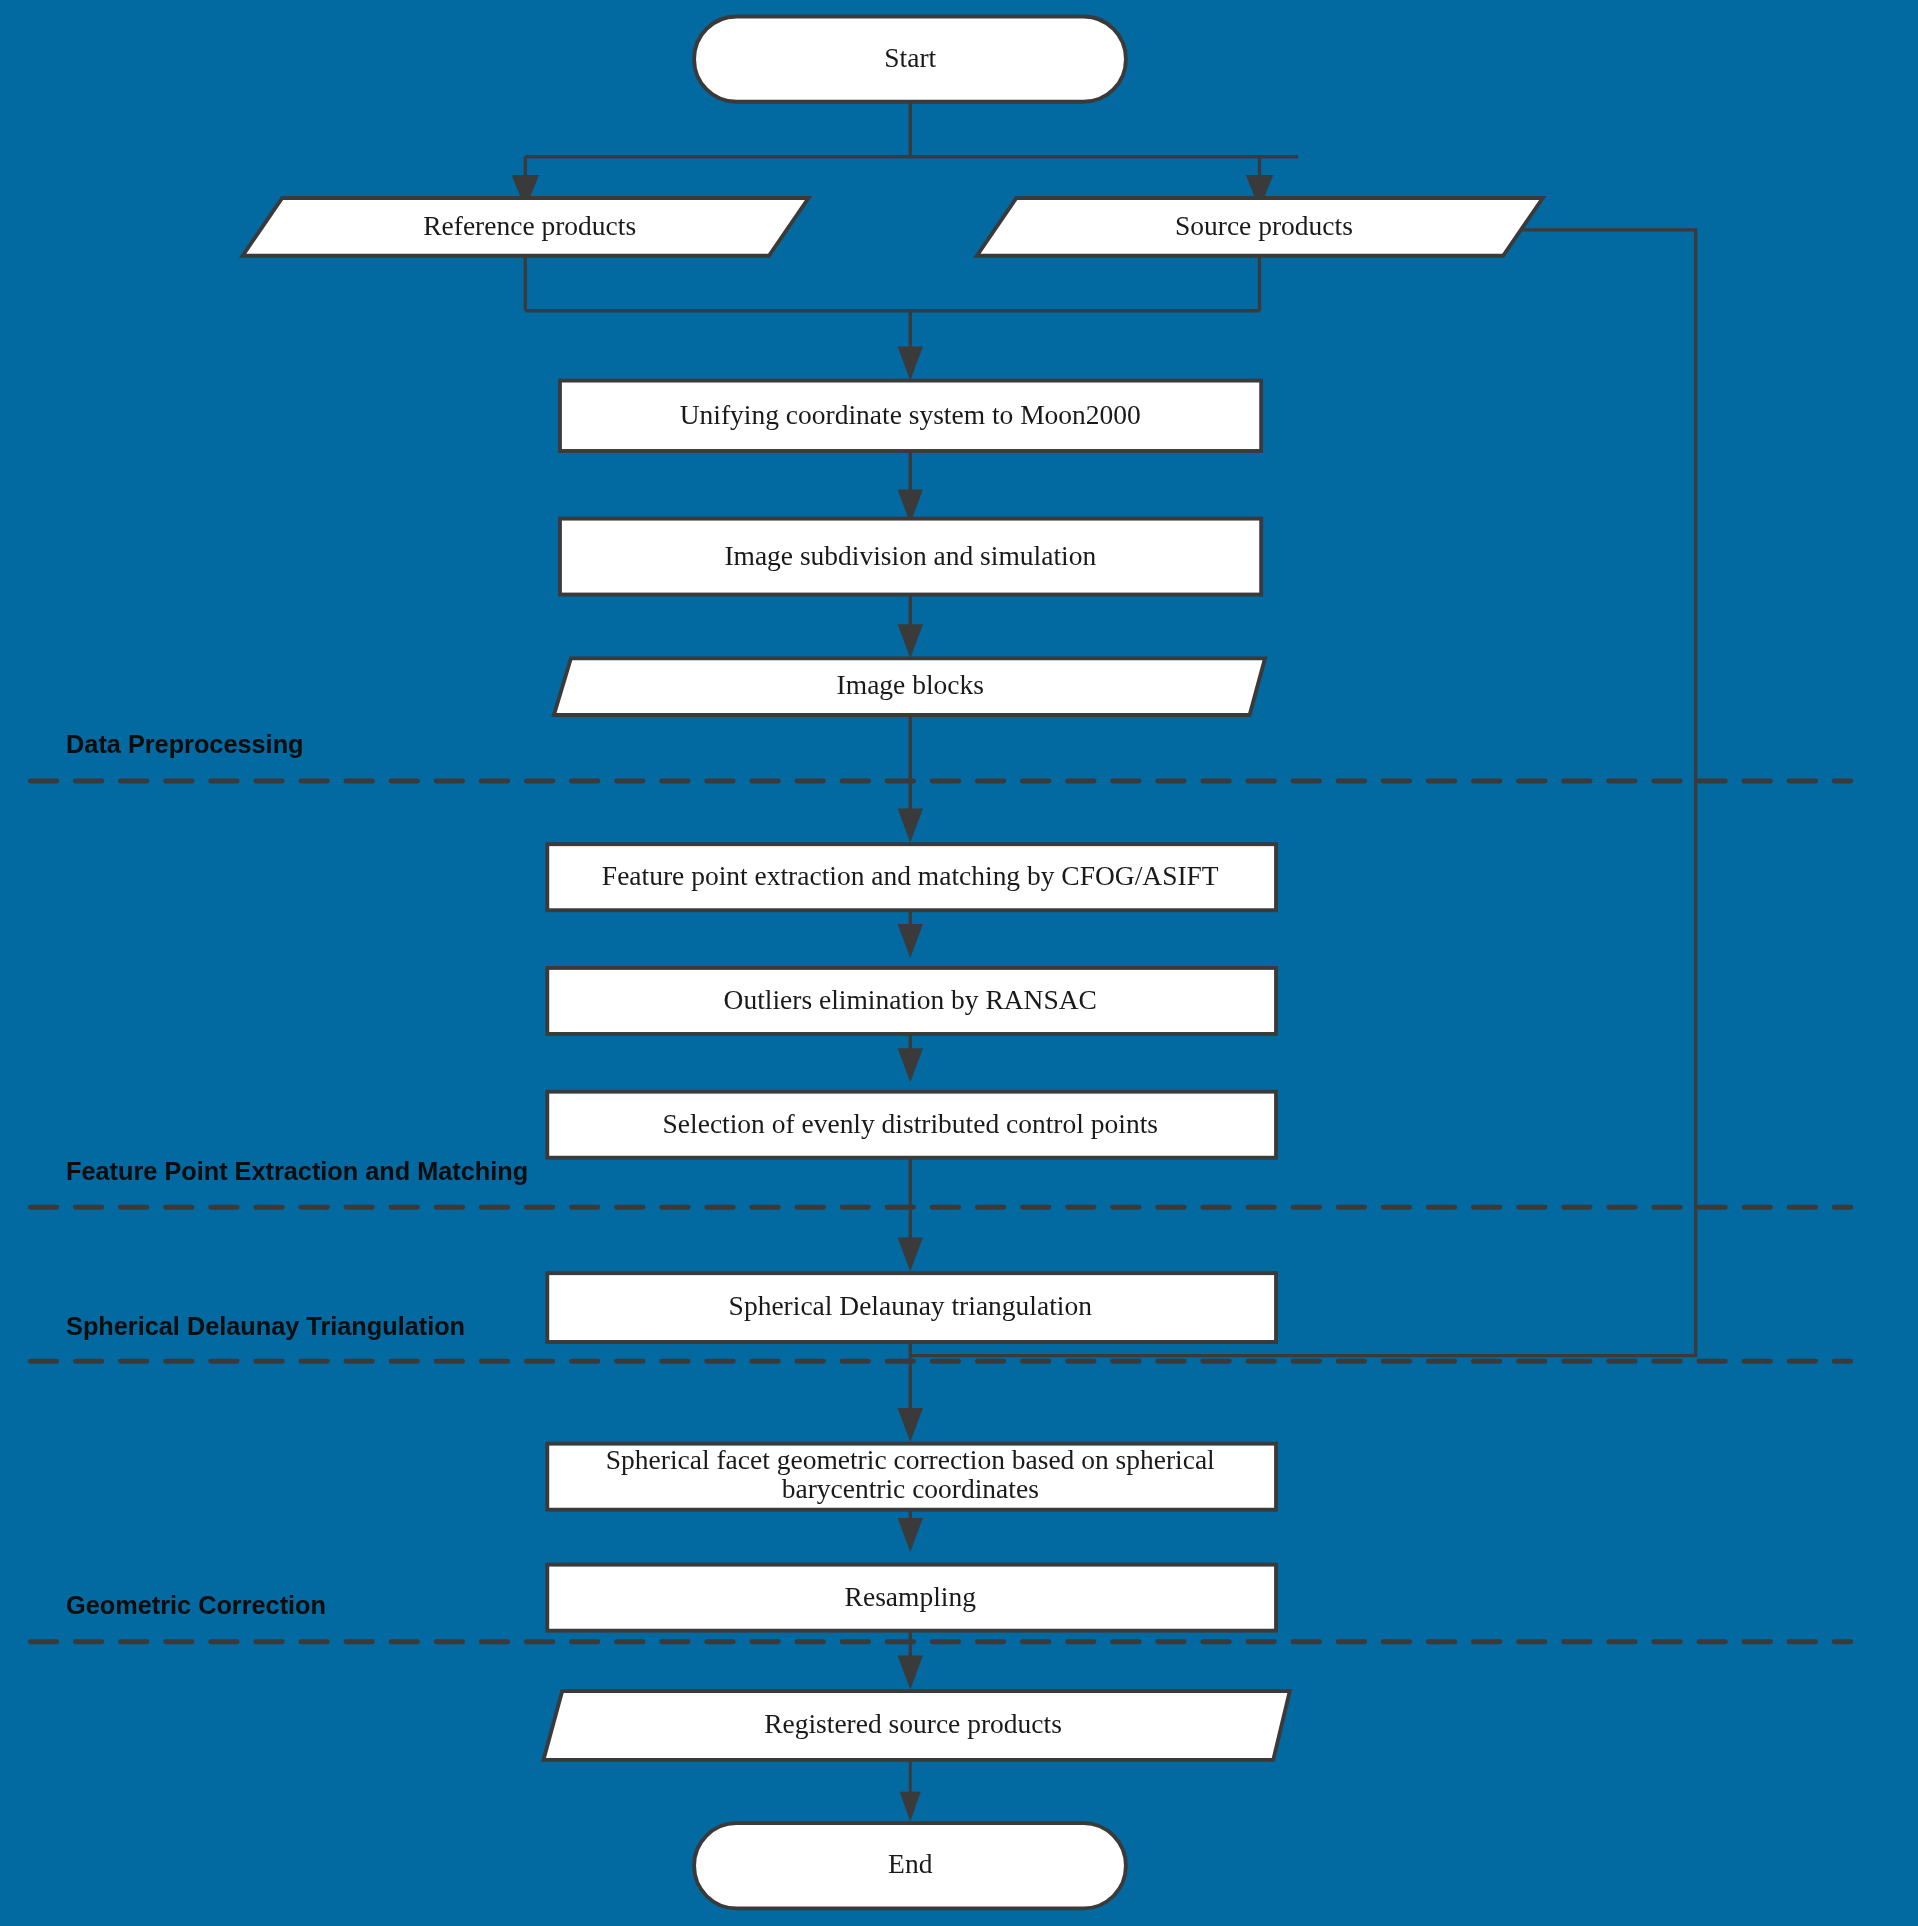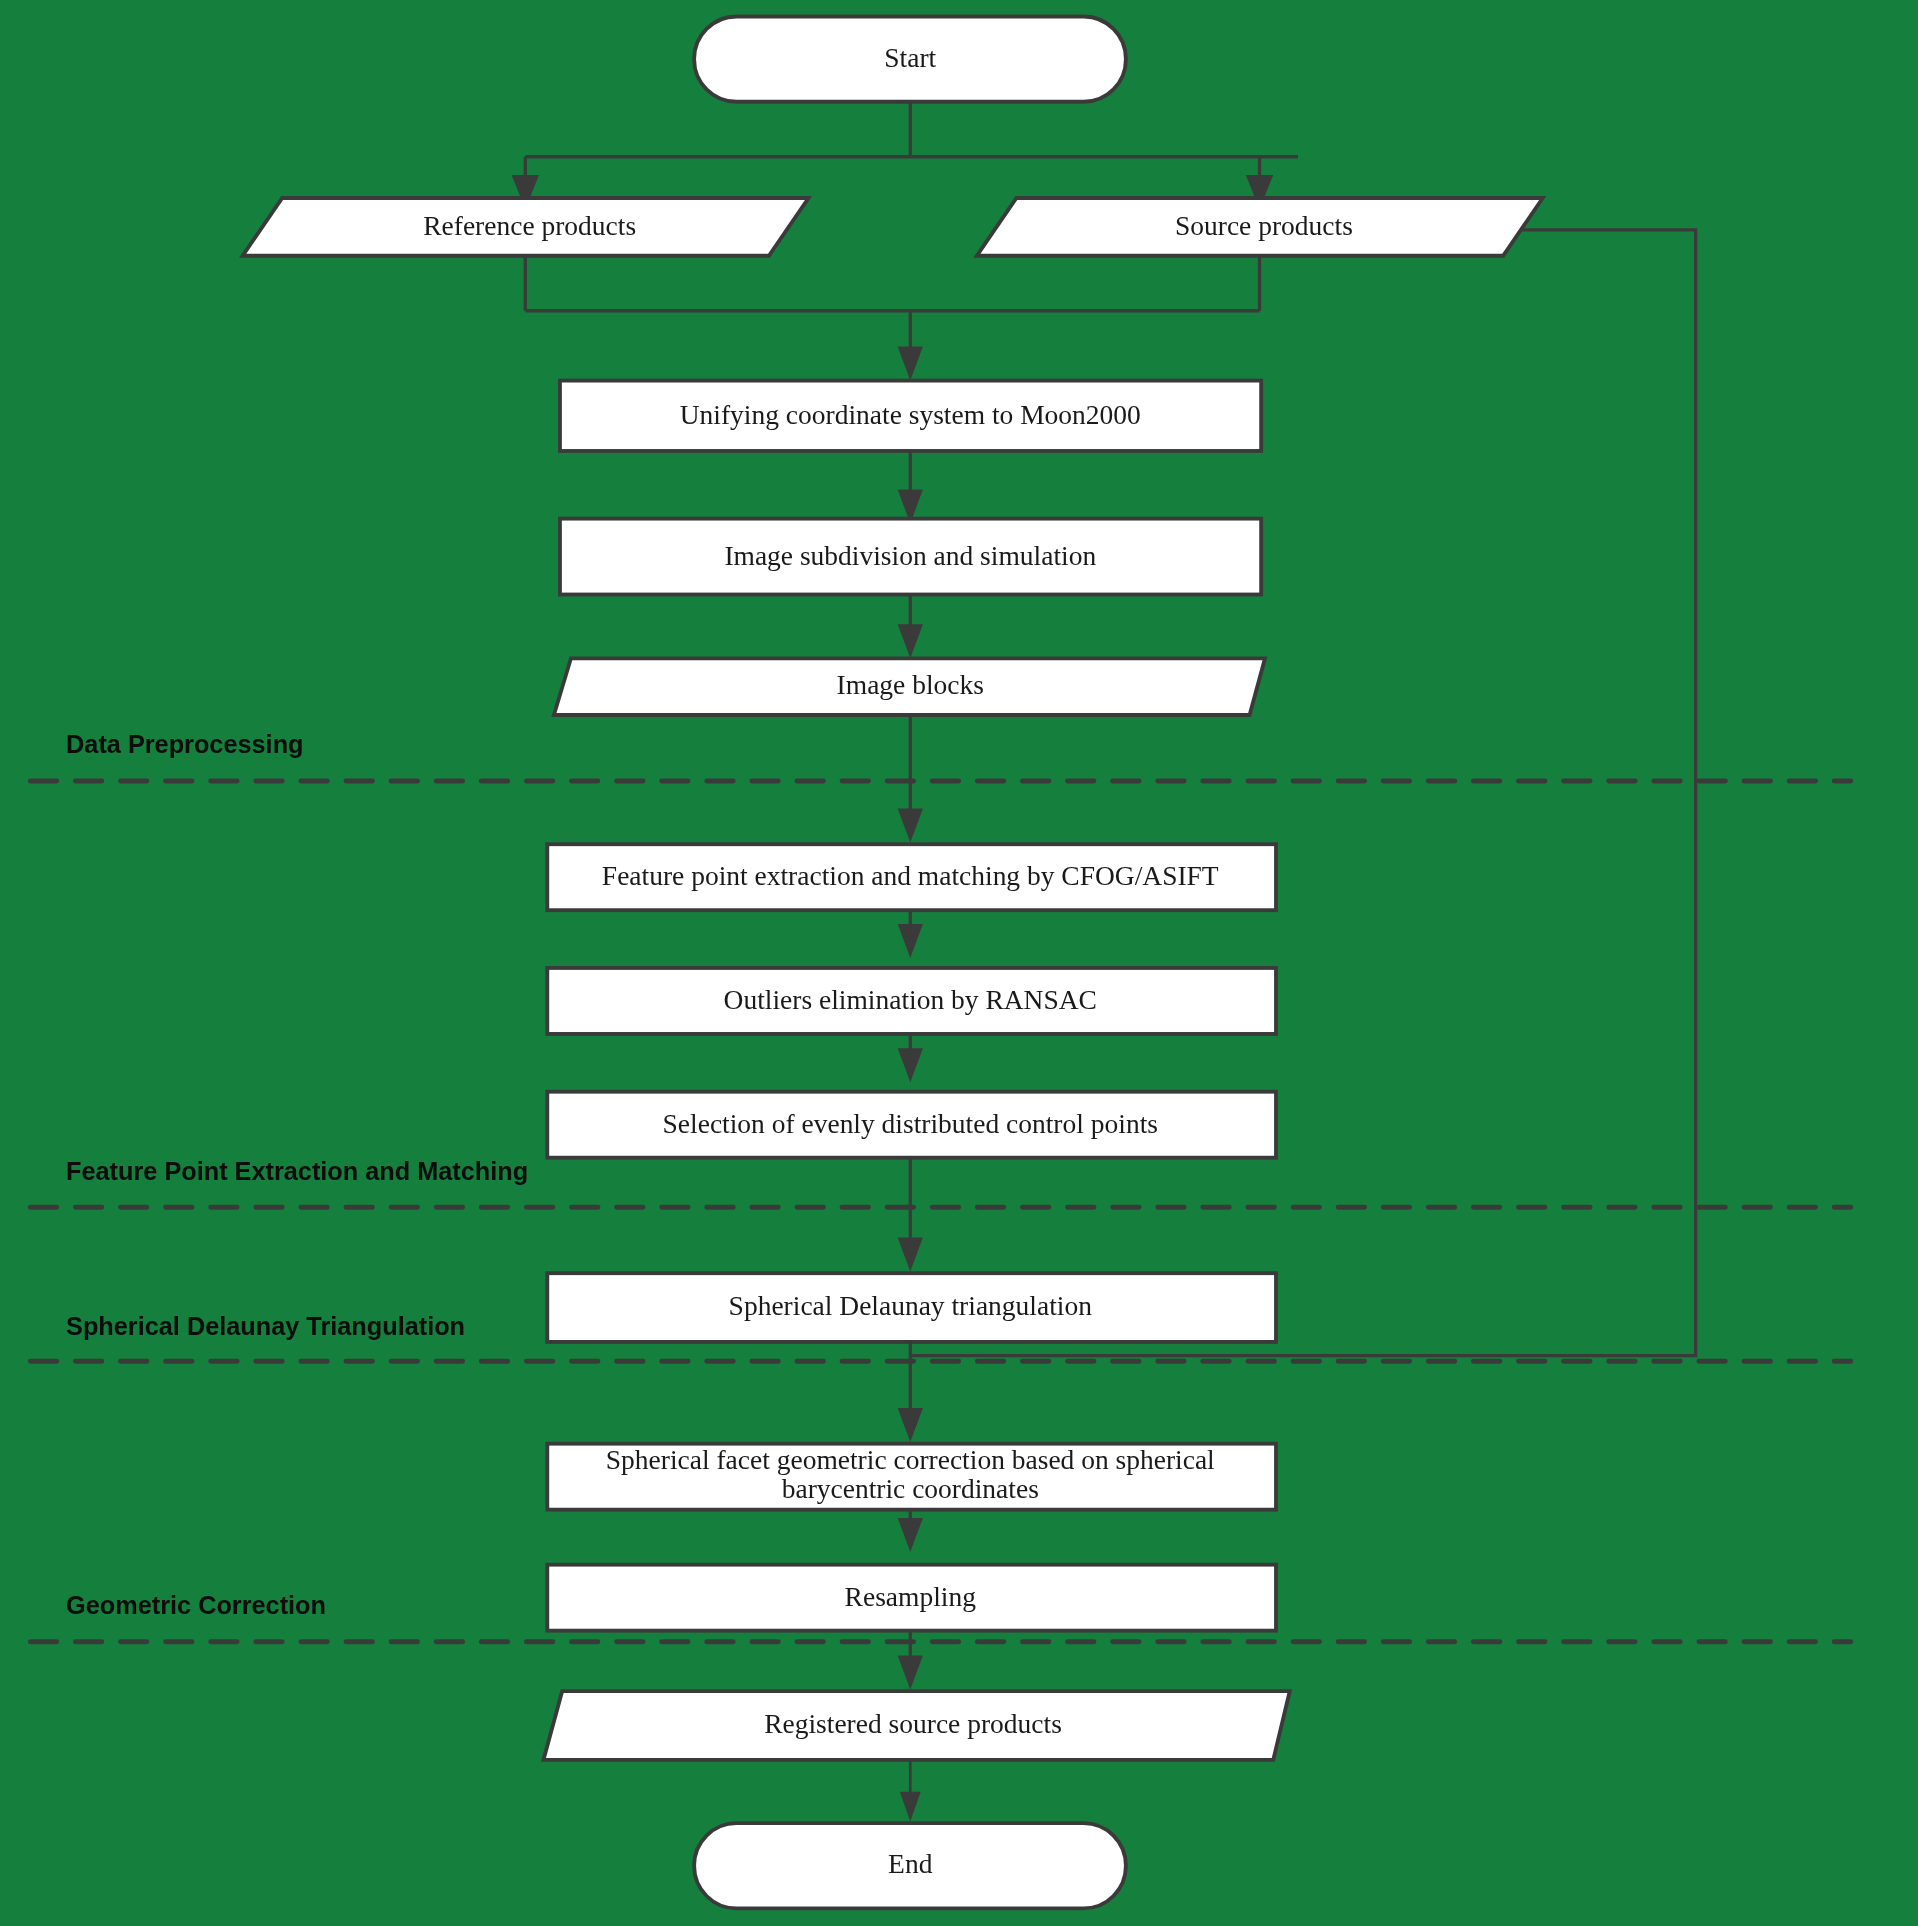--- a/index.html
+++ b/index.html
@@ -7,21 +7,21 @@
     padding: 0;
     background: #ffffff;
   }
   body {
     font-family: "Liberation Serif", "DejaVu Serif", serif;
   }
   #stage {
     position: relative;
     width: 1919px;
     height: 1926px;
-    background: #15803d;
+    background: #0369a1;
     overflow: hidden;
   }
   svg.flow {
     position: absolute;
     top: 0;
     left: 0;
     width: 1919px;
     height: 1926px;
   }
   .node-shape {

